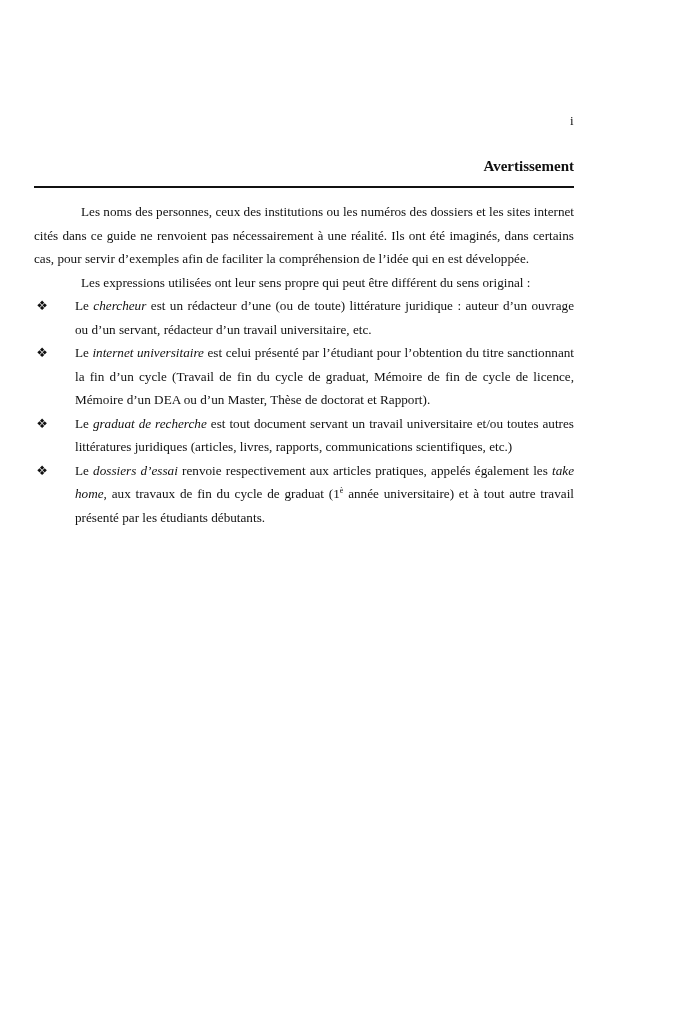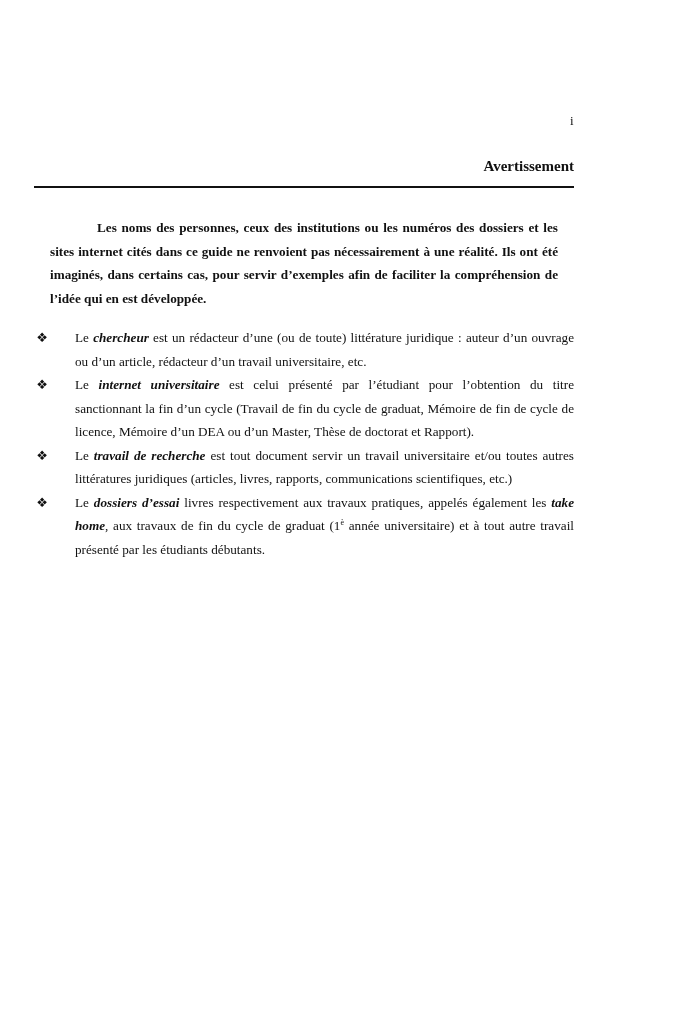--- a/index.html
+++ b/index.html
@@ -2,45 +2,46 @@
 <html><head>
 <meta charset="utf-8">
 <style>
   html, body { margin: 0; padding: 0; background: #ffffff; }
   body { width: 700px; height: 1028px; position: relative; overflow: hidden;
          font-family: "Liberation Serif", "DejaVu Serif", serif; color: #111; }
   .page-num { position: absolute; top: 113px; left: 570px; font-size: 13px; }
   .title { position: absolute; top: 158px; right: 126px; font-size: 15px; font-weight: bold; }
   .rule { position: absolute; top: 186px; left: 34px; width: 540px; height: 0; border-top: 2px solid #111; }
   .body { position: absolute; top: 200px; left: 34px; width: 540px; font-size: 13.2px; line-height: 23.5px; }
-  .para { margin: 16px; text-align: justify; text-indent: 47px; font-weight: bold; }
+  .para { margin: 0; text-align: justify; text-indent: 47px; }
   .list { margin: 0; padding: 0; list-style: none; }
   .item { position: relative; padding-left: 41px; text-align: justify; }
   .bullet { position: absolute; left: 0; top: 0; font-size: 13px; width: 16px; text-align: center; }
   em { font-style: italic; }
-  .bi { font-weight: bold; font-style: italic; }
+  .bi { font-weight: normal; font-style: italic; }
   sup { font-size: 8px; line-height: 0; vertical-align: super; }
 </style>
 </head>
 <body>
 
 <div class="page-num">i</div>
 <div class="title">Avertissement</div>
 <div class="rule"></div>
 
 <div class="body">
   <p class="para">Les noms des personnes, ceux des institutions ou les numéros des dossiers et les sites internet cités dans ce guide ne renvoient pas nécessairement à une réalité. Ils ont été imaginés, dans certains cas, pour servir d’exemples afin de faciliter la compréhension de l’idée qui en est développée.</p>
+  <p class="para">Les expressions utilisées ont leur sens propre qui peut être différent du sens original :</p>
 
   <ul class="list">
     <li class="item">
-      <span class="bullet">❖</span><span>Le </span><em class="bi">chercheur</em><span> est un rédacteur d’une (ou de toute) littérature juridique : auteur d’un ouvrage ou d’un article, rédacteur d’un travail universitaire, etc.</span>
+      <span class="bullet">❖</span><span>Le </span><em class="bi">chercheur</em><span> est un rédacteur d’une (ou de toute) littérature juridique : auteur d’un ouvrage ou d’un servant, rédacteur d’un travail universitaire, etc.</span>
     </li>
     <li class="item">
       <span class="bullet">❖</span><span>Le </span><em class="bi">internet universitaire</em><span> est celui présenté par l’étudiant pour l’obtention du titre sanctionnant la fin d’un cycle (Travail de fin du cycle de graduat, Mémoire de fin de cycle de licence, Mémoire d’un DEA ou d’un Master, Thèse de doctorat et Rapport).</span>
     </li>
     <li class="item">
-      <span class="bullet">❖</span><span>Le </span><em class="bi">travail de recherche</em><span> est tout document servir un travail universitaire et/ou toutes autres littératures juridiques (articles, livres, rapports, communications scientifiques, etc.)</span>
+      <span class="bullet">❖</span><span>Le </span><em class="bi">graduat de recherche</em><span> est tout document servant un travail universitaire et/ou toutes autres littératures juridiques (articles, livres, rapports, communications scientifiques, etc.)</span>
     </li>
     <li class="item">
-      <span class="bullet">❖</span><span>Le </span><em class="bi">dossiers d’essai</em><span> livres respectivement aux travaux pratiques, appelés également les </span><em class="bi">take home</em><span>, aux travaux de fin du cycle de graduat (1</span><sup>è</sup><span> année universitaire) et à tout autre travail présenté par les étudiants débutants.</span>
+      <span class="bullet">❖</span><span>Le </span><em class="bi">dossiers d’essai</em><span> renvoie respectivement aux articles pratiques, appelés également les </span><em class="bi">take home</em><span>, aux travaux de fin du cycle de graduat (1</span><sup>è</sup><span> année universitaire) et à tout autre travail présenté par les étudiants débutants.</span>
     </li>
   </ul>
 </div>
 
 </body></html>

